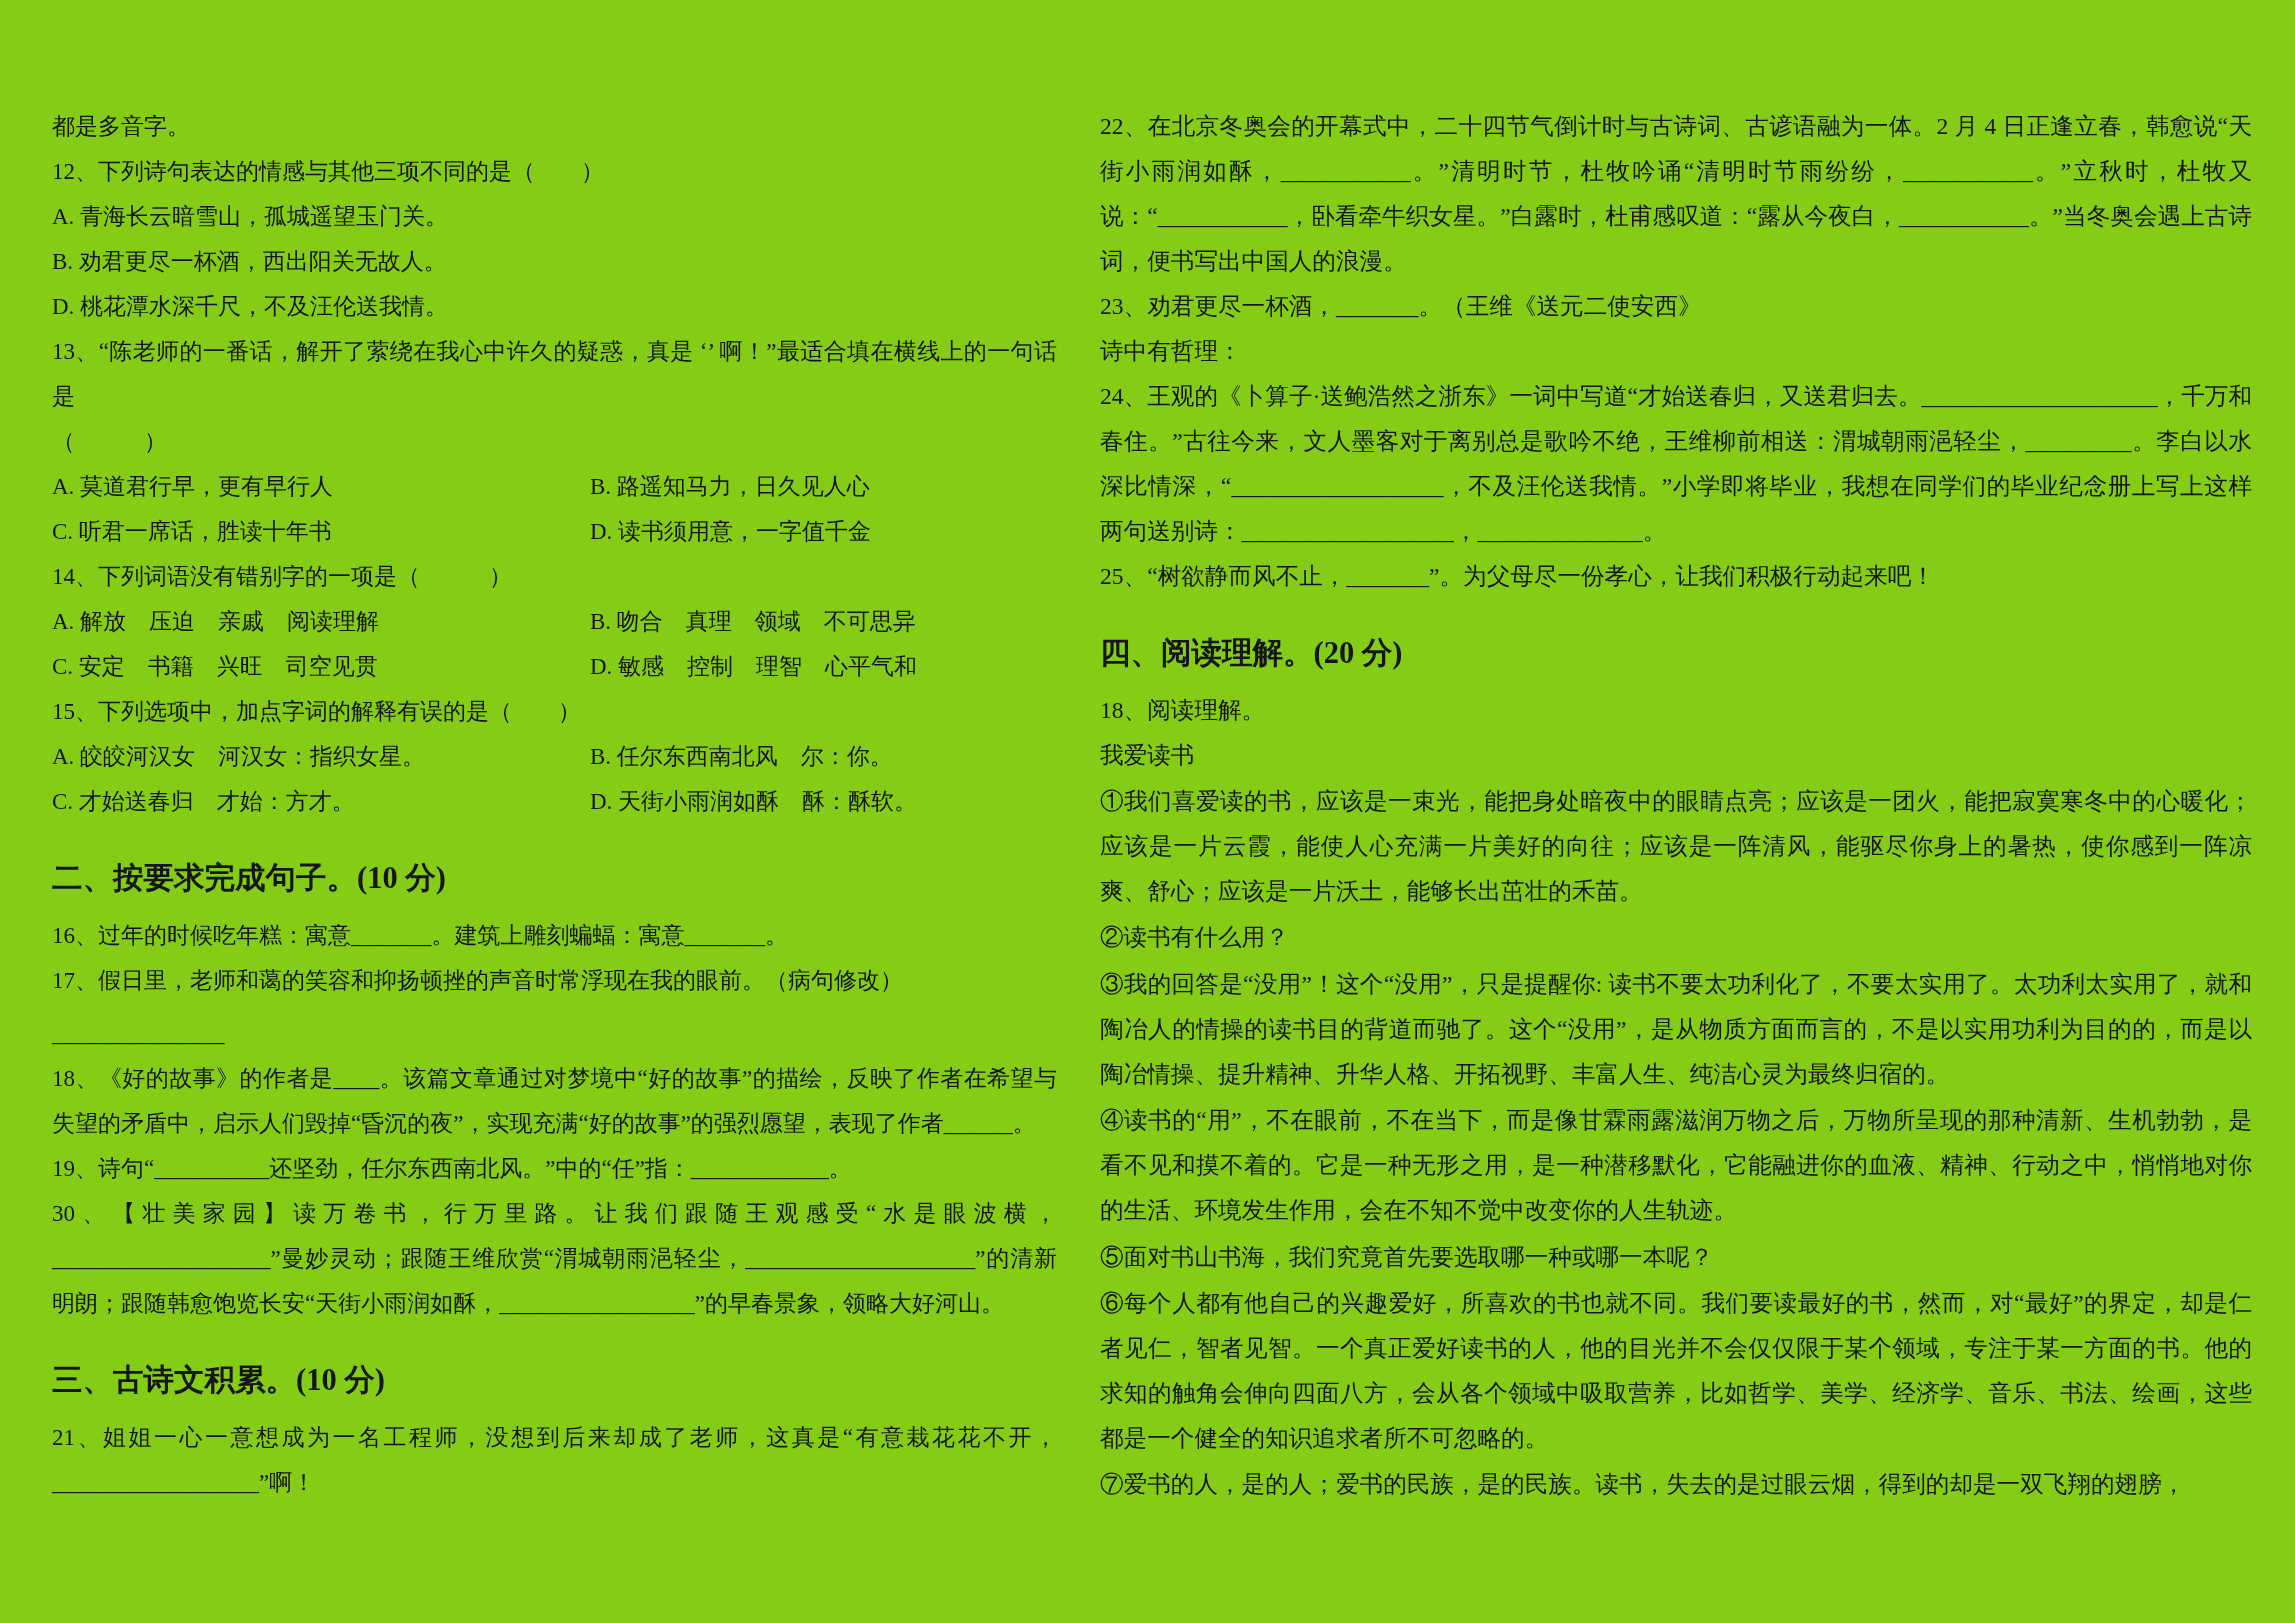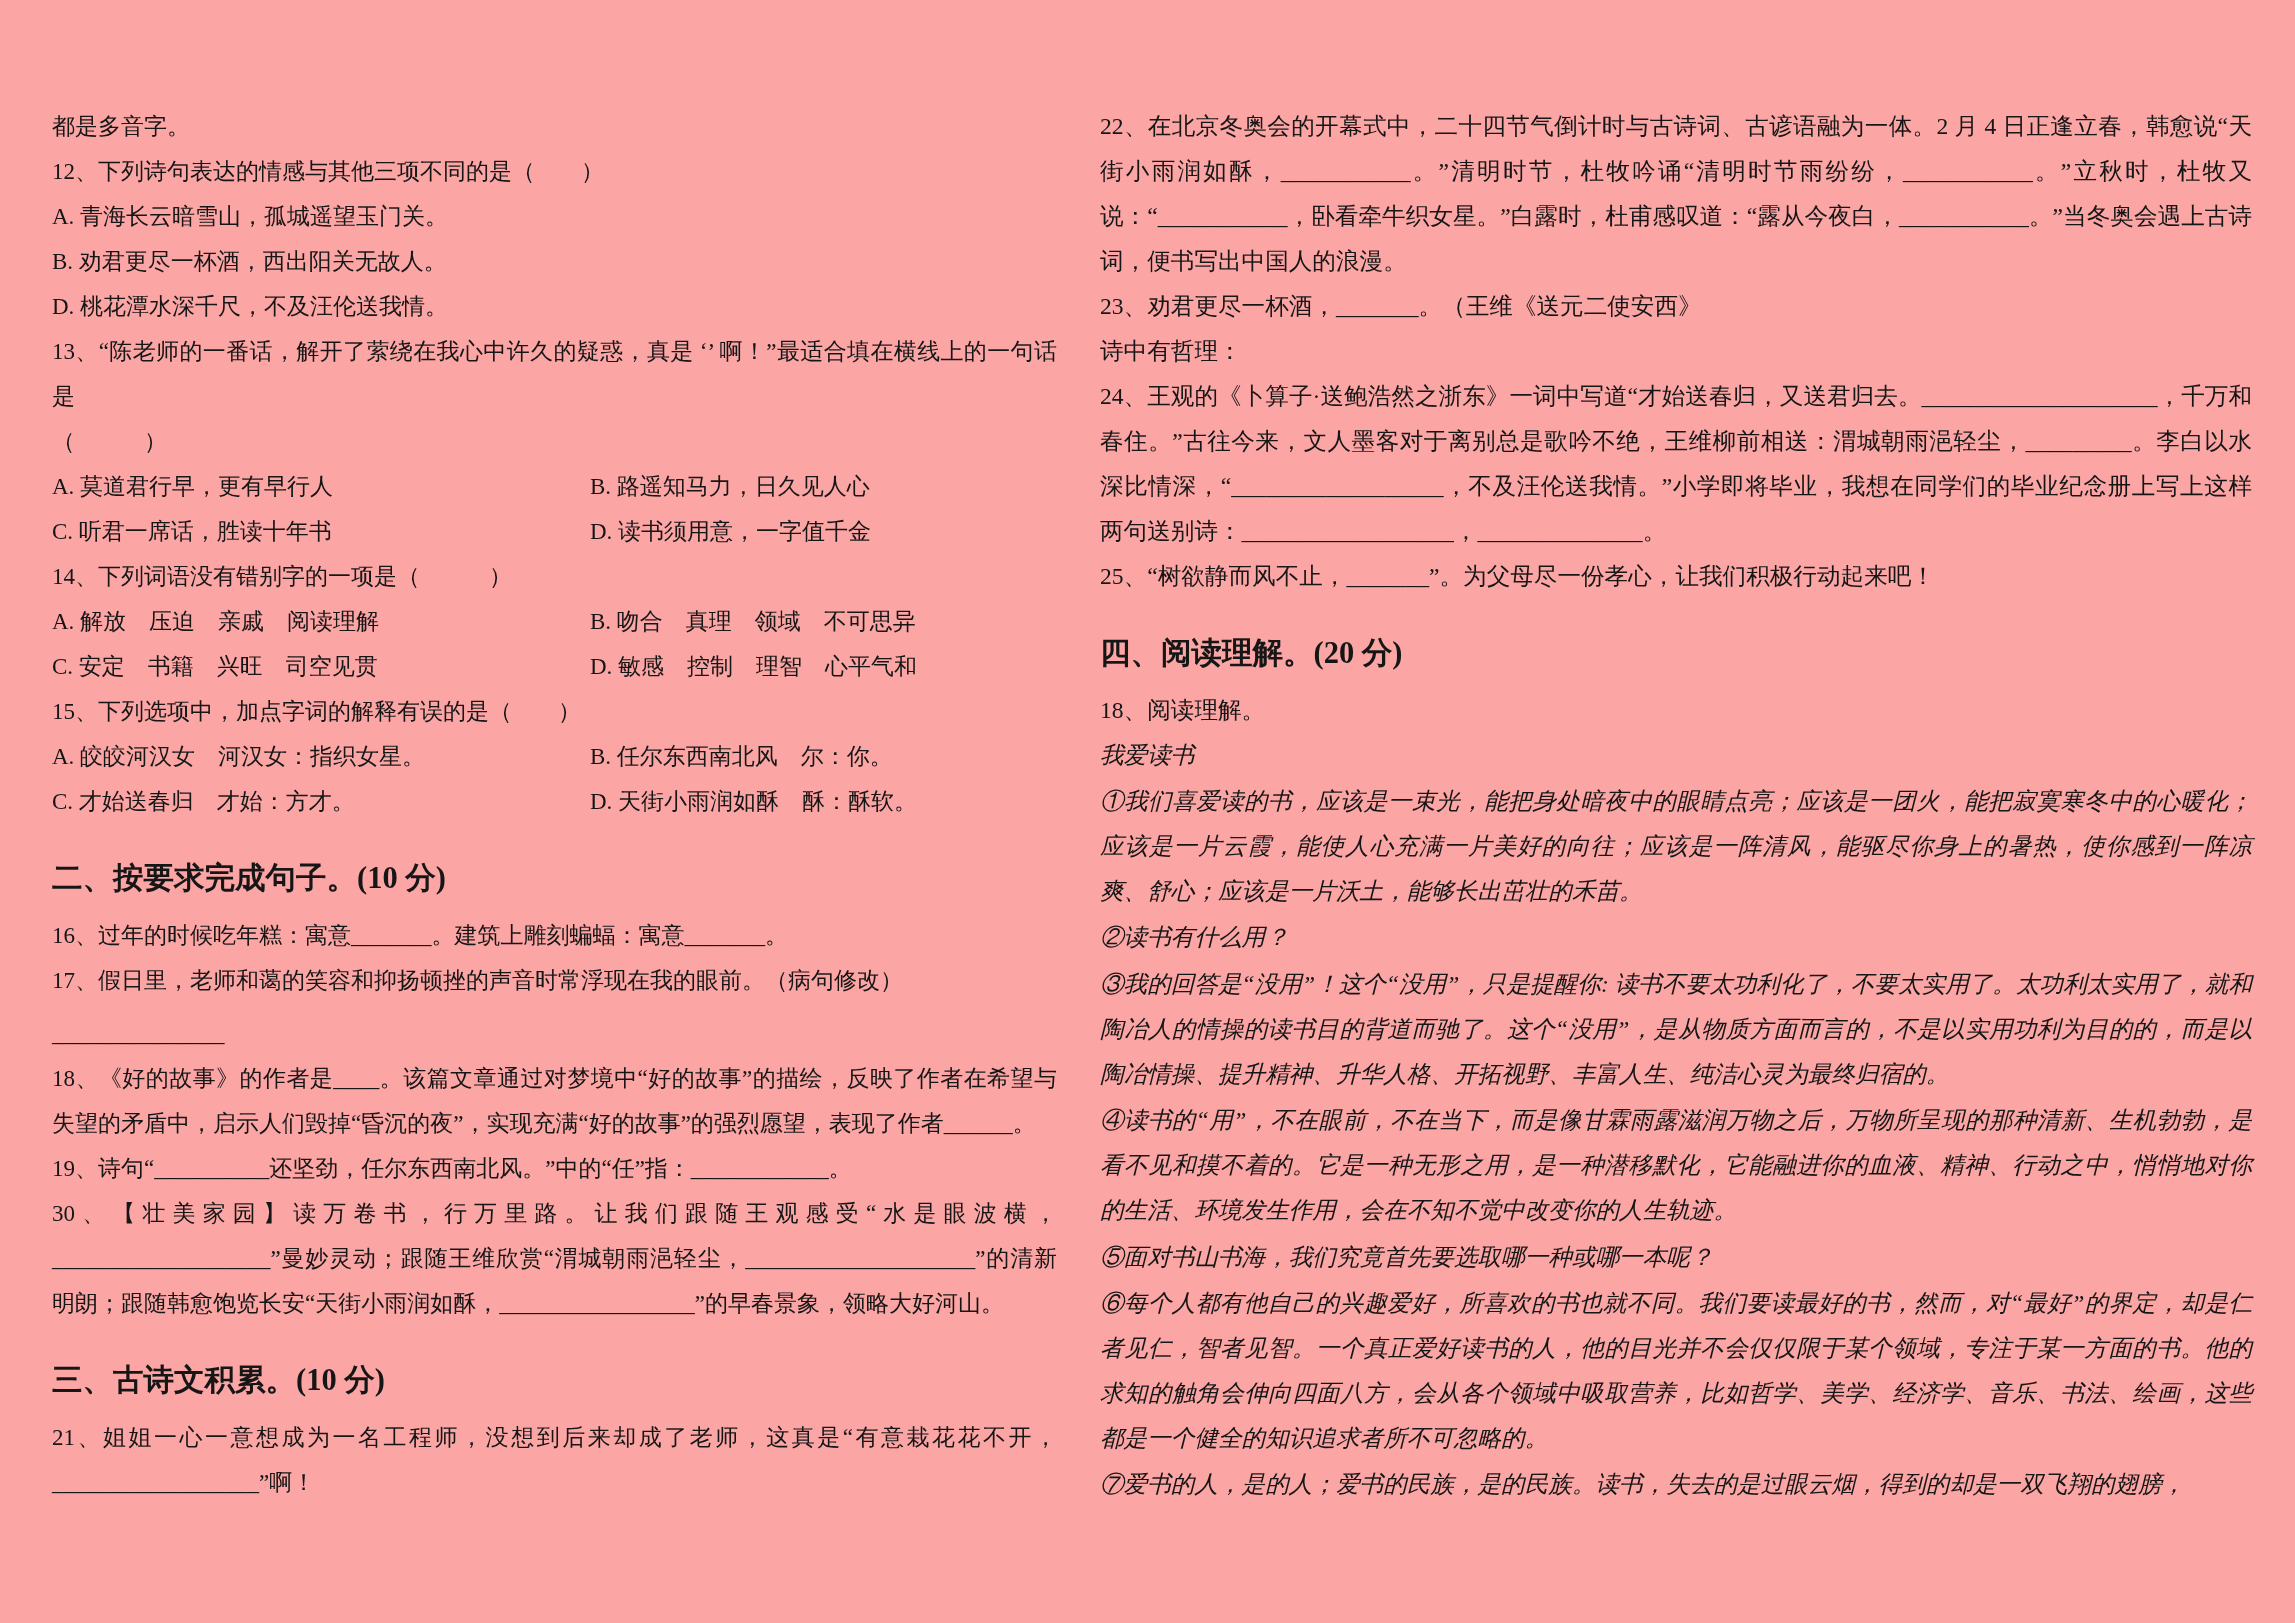--- a/index.html
+++ b/index.html
@@ -1,20 +1,20 @@
 <!DOCTYPE html>
 <html style="font-size:11px"><head>
 <meta charset="utf-8">
 <style>
   html, body { margin: 0; padding: 0; background: #e8e8e8; }
   .page {
     position: relative;
     width: 2295px;
     height: 1624px;
-    background: #fca5a5;
+    background: #84cc16;
     color: #161616;
     font-family: "Liberation Serif", "DejaVu Serif", serif;
     overflow: hidden;
   }
   .col { position: absolute; top: 104px; }
   .col-left  { left: 52px;   width: 1005px; }
   .col-right { left: 1100px; width: 1152px; }
 
   .col p { margin: 0; text-align: justify; }
   .col-left  p { font-size: 23px; line-height: 45px; }
@@ -29,21 +29,21 @@
   .opt-row span { display: block; }
 
   .sec {
     font-size: 30.5px !important;
     font-weight: bold;
     line-height: 50px !important;
     margin-top: 29px !important;
     margin-bottom: 9.7px !important;
     text-align: left !important;
   }
-  .italic { font-style: italic; }
+  .italic { }
   .blank-line { margin-top: 8.3px !important; }
   .para-gap { margin-top: 1.4px !important; }
 </style>
 </head>
 <body>
 
 <div class="page">
 
   <div class="col col-left">
     <p>都是多音字。</p>

